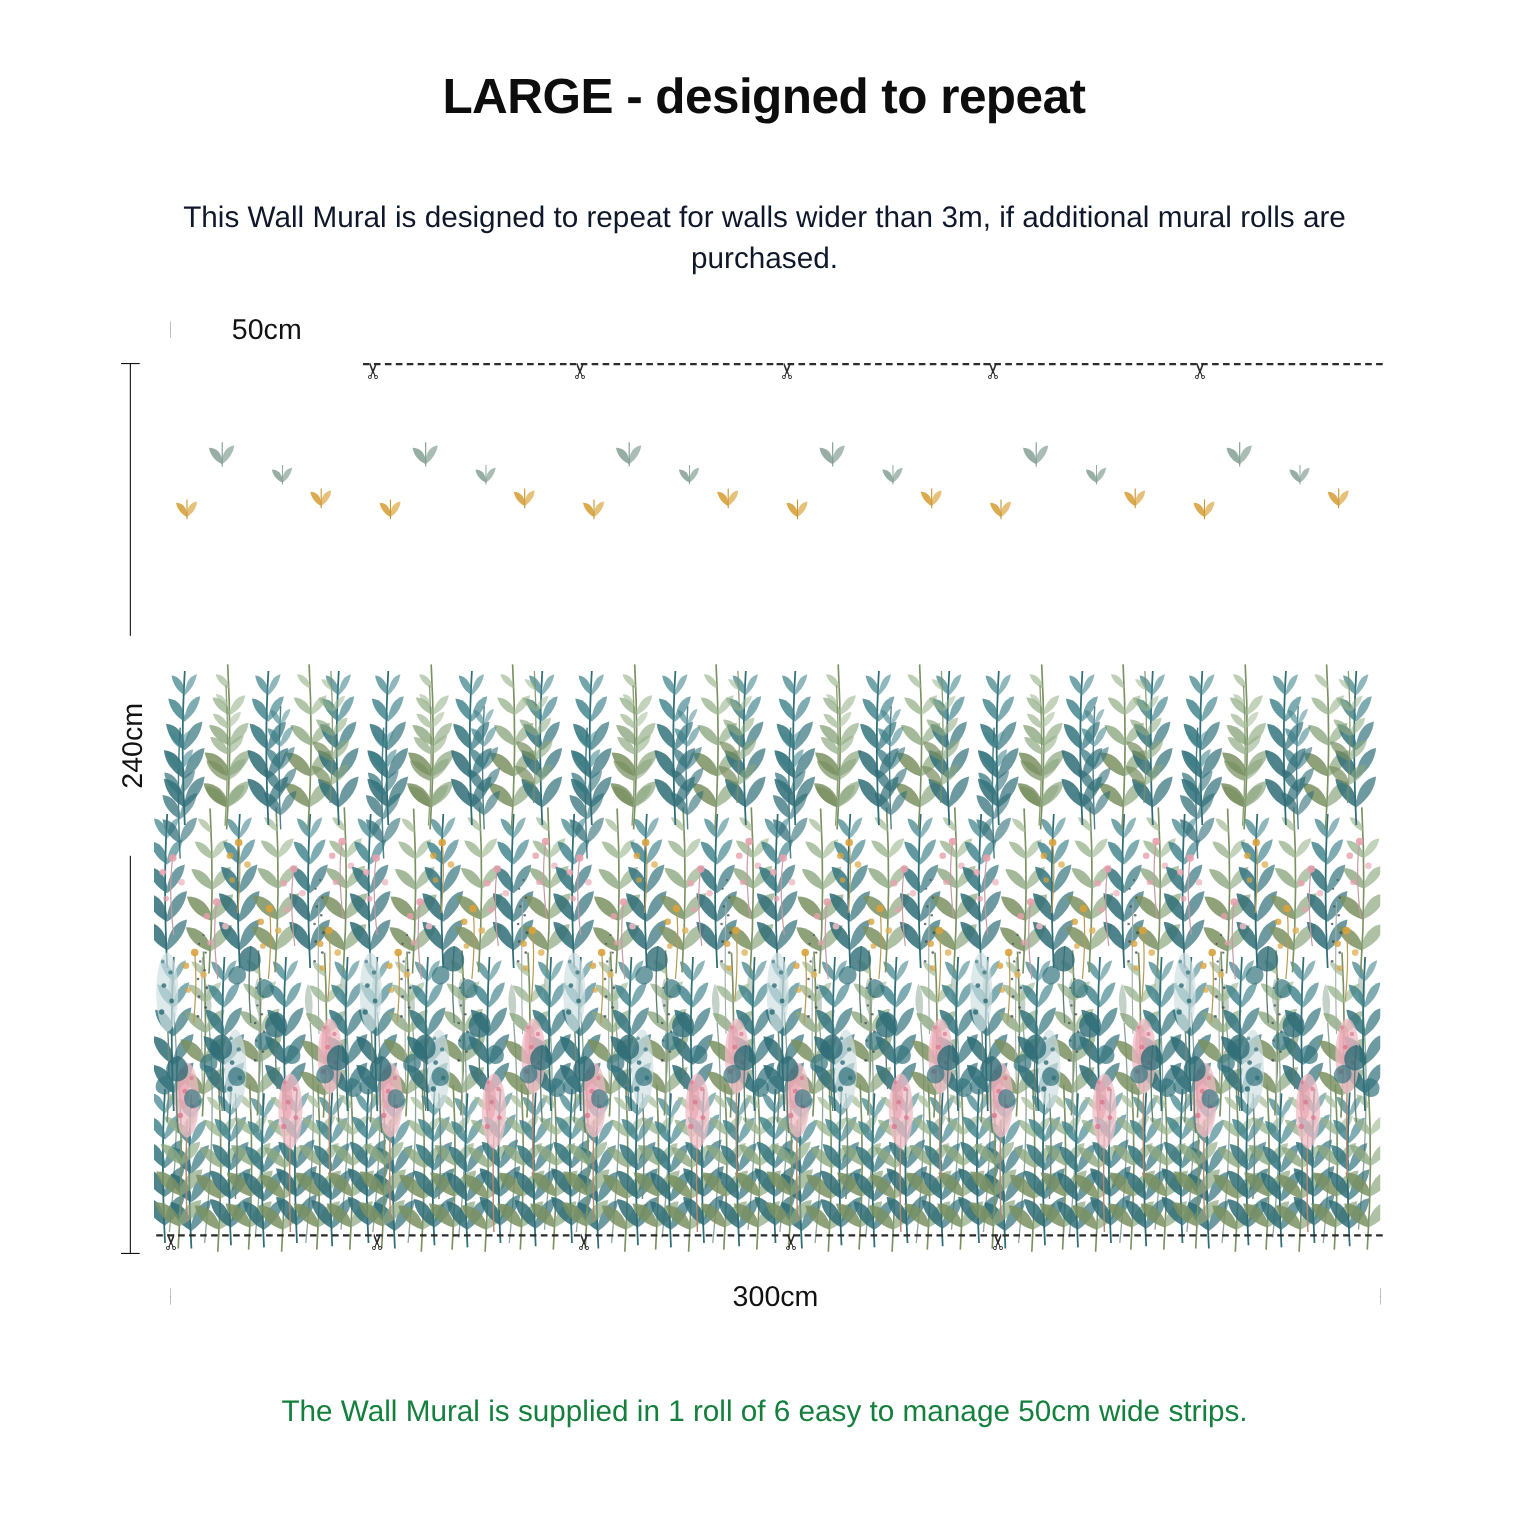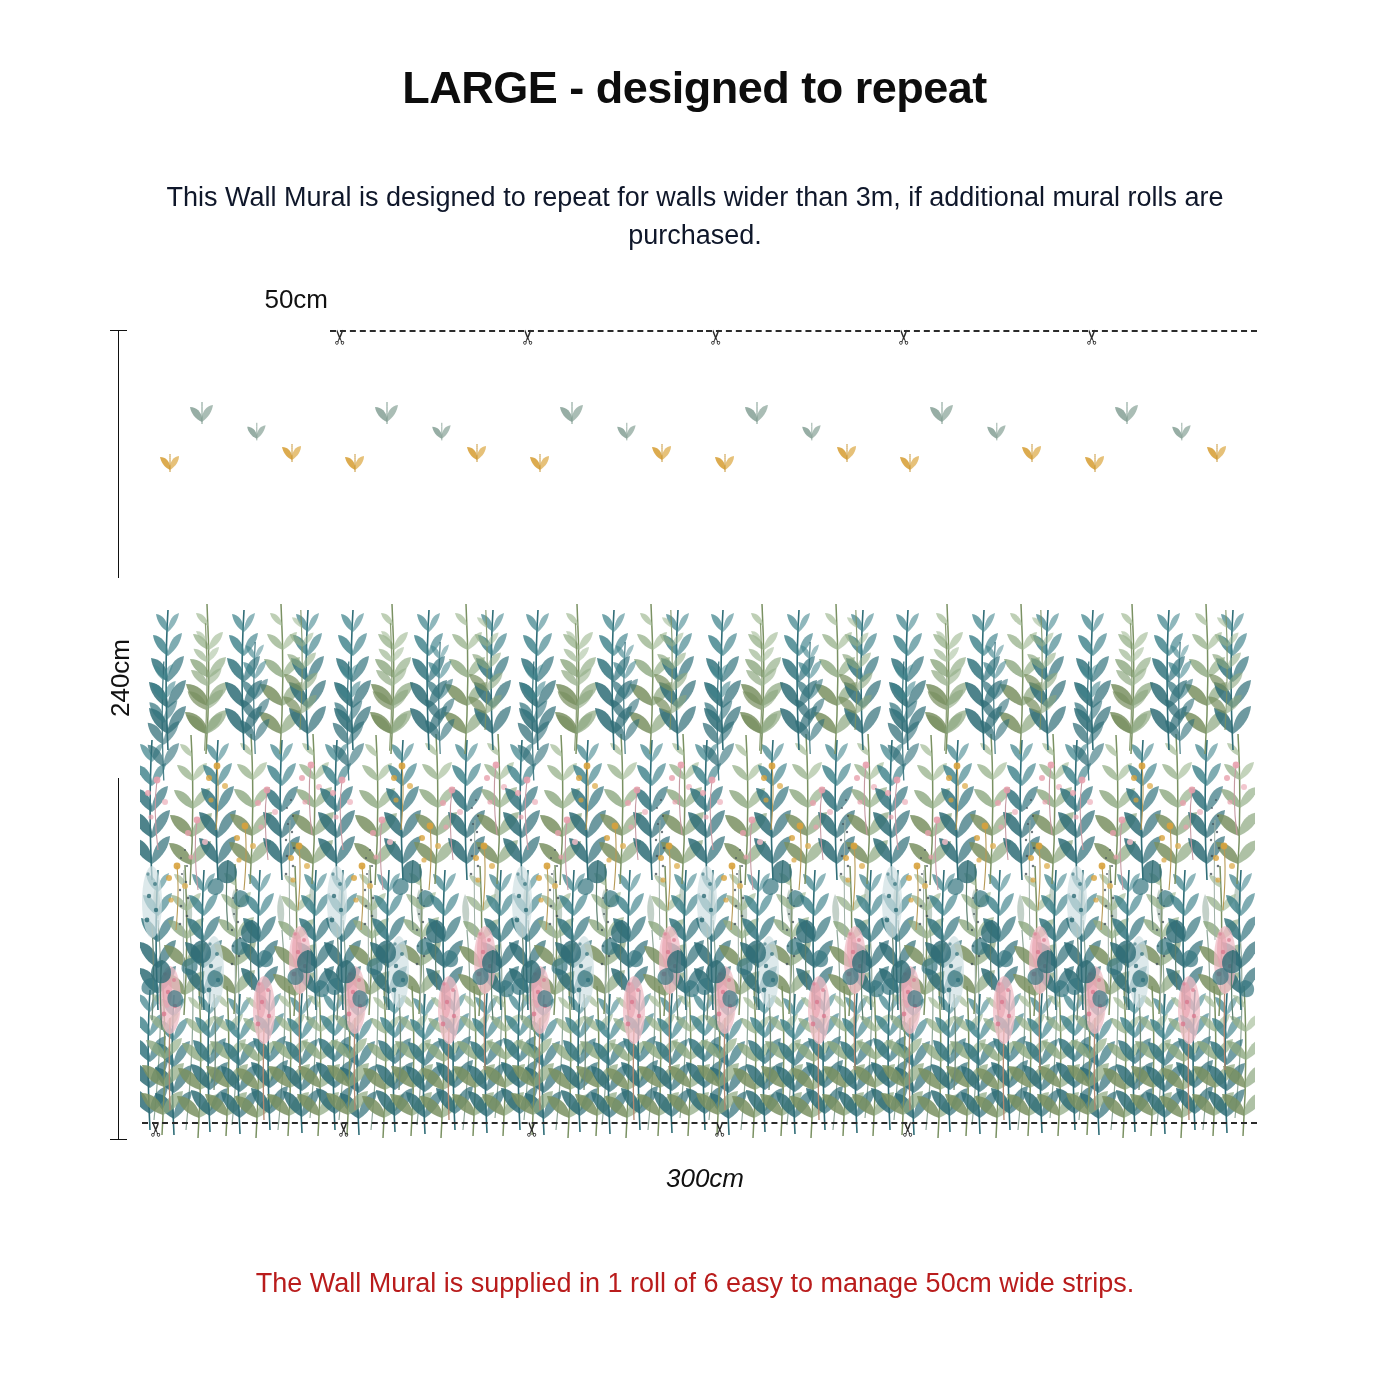--- a/index.html
+++ b/index.html
@@ -46,21 +46,21 @@
     color: #0f172a;
   }
   .footnote {
     position: absolute;
     left: 90px;
     top: 1268px;
     width: 1210px;
     text-align: center;
     font-size: 27px;
     font-weight: 400;
-    color: #b91c1c;
+    color: #15803d;
   }
 
   
   .m50 {
     position: absolute;
     left: 155px;
     top: 283px;
     width: 175px;
     height: 34px;
   }
@@ -75,21 +75,21 @@
     top: 9px;
     width: 1px; height: 15px;
     background: #111;
   }
   .m50 .cap-l { left: 0; }
   .m50 .cap-r { left: 174px; }
   .m50 .label {
     position: absolute;
     left: 0; top: 0;
     width: 175px;
-    text-align: right;
+    text-align: center;
     font-size: 26px;
     font-weight: 400;
     background: #fff;
     padding: 0 2px;
     line-height: 33px;
   }
 
   
   .m240 {
     position: absolute;
@@ -124,21 +124,20 @@
     line-height: 36px;
   }
 
   
   .m300 {
     position: absolute;
     left: 155px;
     top: 1160px;
     width: 1100px;
     height: 36px;
-    font-style: italic;
   }
   .m300 .bar {
     position: absolute;
     left: 0; top: 18px;
     width: 1100px; height: 1px;
     background: #111;
   }
   .m300 .cap-l, .m300 .cap-r {
     position: absolute;
     top: 11px;

